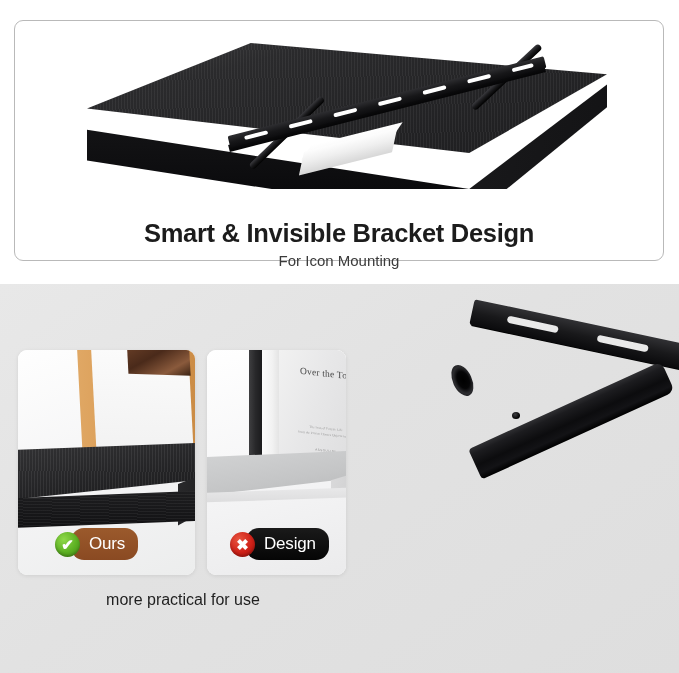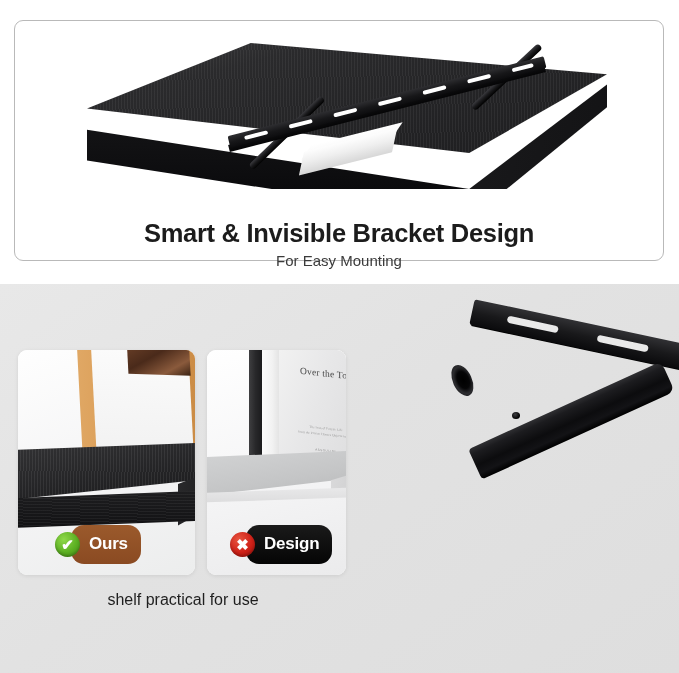--- a/index.html
+++ b/index.html
@@ -370,29 +370,29 @@
     font-size: 15px;
     font-weight: bold;
     line-height: 1;
     position: relative;
     z-index: 2;
     box-shadow: inset 0 -2px 3px rgba(0,0,0,0.25);
   }
   #mark-ok  { background: radial-gradient(circle at 35% 30%, #8ed84a 0%, #5cb022 55%, #4a9418 100%); }
   #mark-no  { background: radial-gradient(circle at 35% 30%, #e8543f 0%, #cf2118 55%, #a8120c 100%); }
   .badge-pill {
-    height: 39px;
+    height: 32px;
     margin-left: -9px;
     padding: 0 13px 0 18px;
     border-radius: 13px;
     display: flex;
     align-items: center;
     color: #ffffff;
     font-size: 17px;
-    font-weight: 700;
+    font-weight: 400;
     letter-spacing: -0.2px;
     z-index: 1;
   }
   #pill-ours   { background: linear-gradient(180deg,#9b5a2c 0%,#8a4a22 100%); }
   #pill-others { background: linear-gradient(180deg,#1a1a1a 0%,#050505 100%); }
 
   
   #cmp-caption {
     position: absolute;
     left: 8px; top: 305px;
@@ -489,21 +489,21 @@
           <div class="slot" style="left:62px;width:24px;"></div>
           <div class="slot" style="left:108px;width:24px;"></div>
           <div class="slot" style="left:154px;width:24px;"></div>
           <div class="slot" style="left:200px;width:24px;"></div>
           <div class="slot" style="left:246px;width:24px;"></div>
           <div class="slot" style="left:292px;width:22px;"></div>
         </div>
       </div>
 
       <div id="hero-title">Smart &amp; Invisible Bracket Design</div>
-      <div id="hero-subtitle">For Easy Mounting</div>
+      <div id="hero-subtitle">For Icon Mounting</div>
     </div>
   </div>
 
   <div id="bottom-panel">
 
     <div class="cmp-card" id="card-ours">
       <div id="ours-art">
         <div id="frame-outer">
           <div id="frame-mat"></div>
           <div id="frame-photo"></div>
@@ -548,17 +548,17 @@
         <div class="plate-slot" style="left:36px;width:52px;"></div>
         <div class="plate-slot" style="left:128px;width:52px;"></div>
 
       </div>
       <div id="tube"></div>
       <div id="tube-end"></div>
       <div id="tube-hole"></div>
     </div>
 
     <div id="cmp-caption">
-      <div>shelf practical for use</div>
+      <div>more practical for use</div>
     </div>
 
   </div>
 </div>
 
 </body></html>

